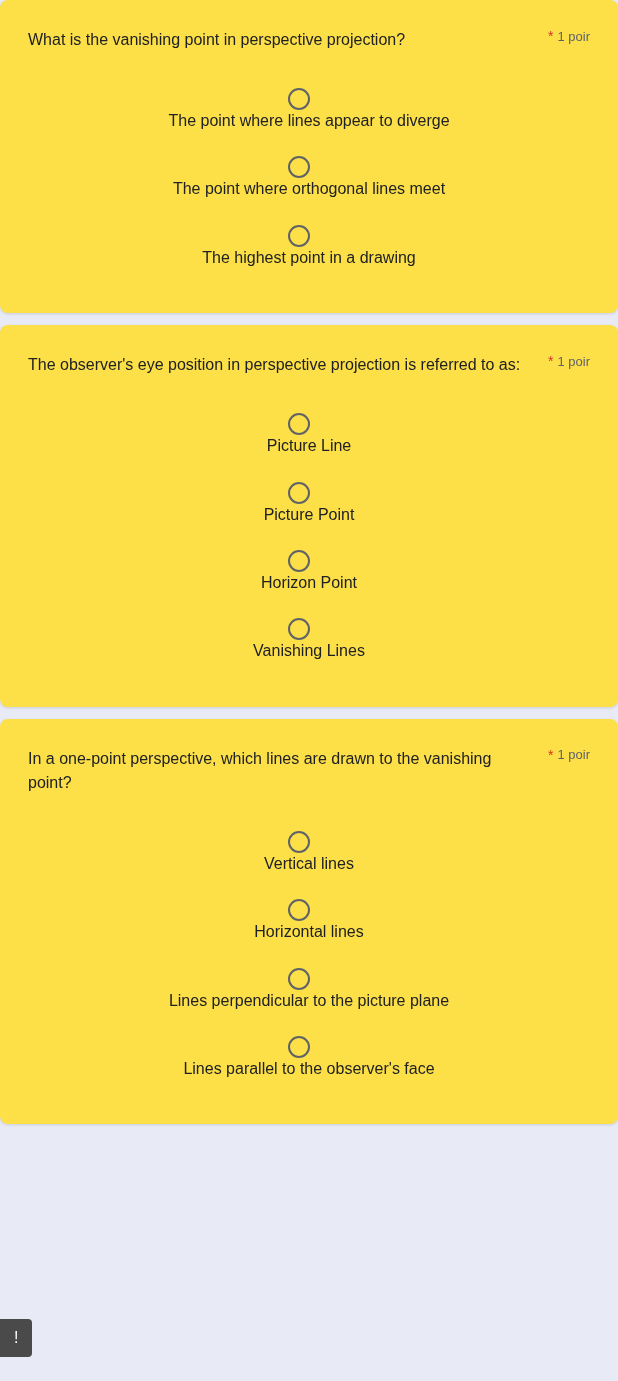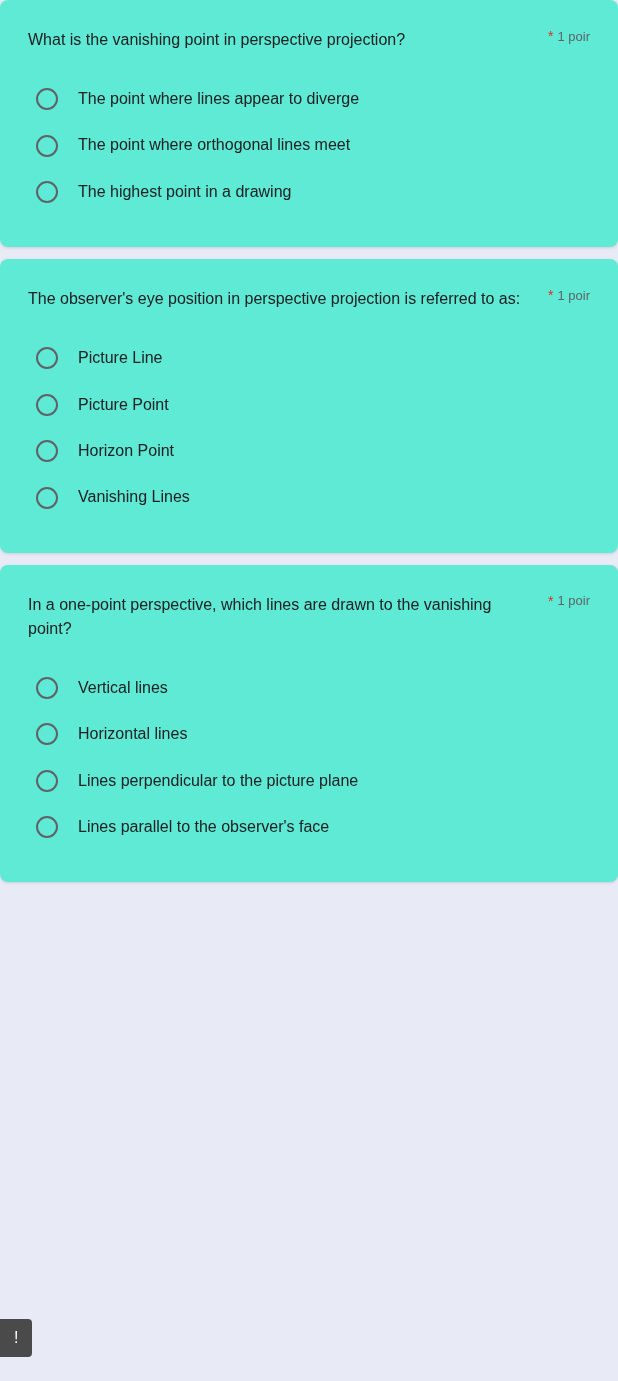--- a/index.html
+++ b/index.html
@@ -10,21 +10,21 @@
 
     body {
       width: 618px;
       background-color: #e8eaf6;
       font-family: 'Google Sans', Arial, sans-serif;
       font-size: 16px;
       color: #202124;
     }
 
     .question-card {
-      background: #5eead4;
+      background: #fde047;
       border-radius: 8px;
       margin: 0 0 12px 0;
       padding: 28px 28px 32px 28px;
       box-shadow: 0 1px 3px rgba(0,0,0,0.12);
     }
 
     .question-header {
       display: flex;
       justify-content: space-between;
       align-items: flex-start;
@@ -59,20 +59,21 @@
       flex-direction: column;
       gap: 0px;
     }
 
     .option-item {
       display: flex;
       align-items: center;
       padding: 12px 8px;
       cursor: pointer;
       border-radius: 4px;
+      flex-direction: column;
     }
 
     .radio-circle {
       width: 22px;
       height: 22px;
       border-radius: 50%;
       border: 2px solid #5f6368;
       margin-right: 20px;
       flex-shrink: 0;
       background: transparent;

